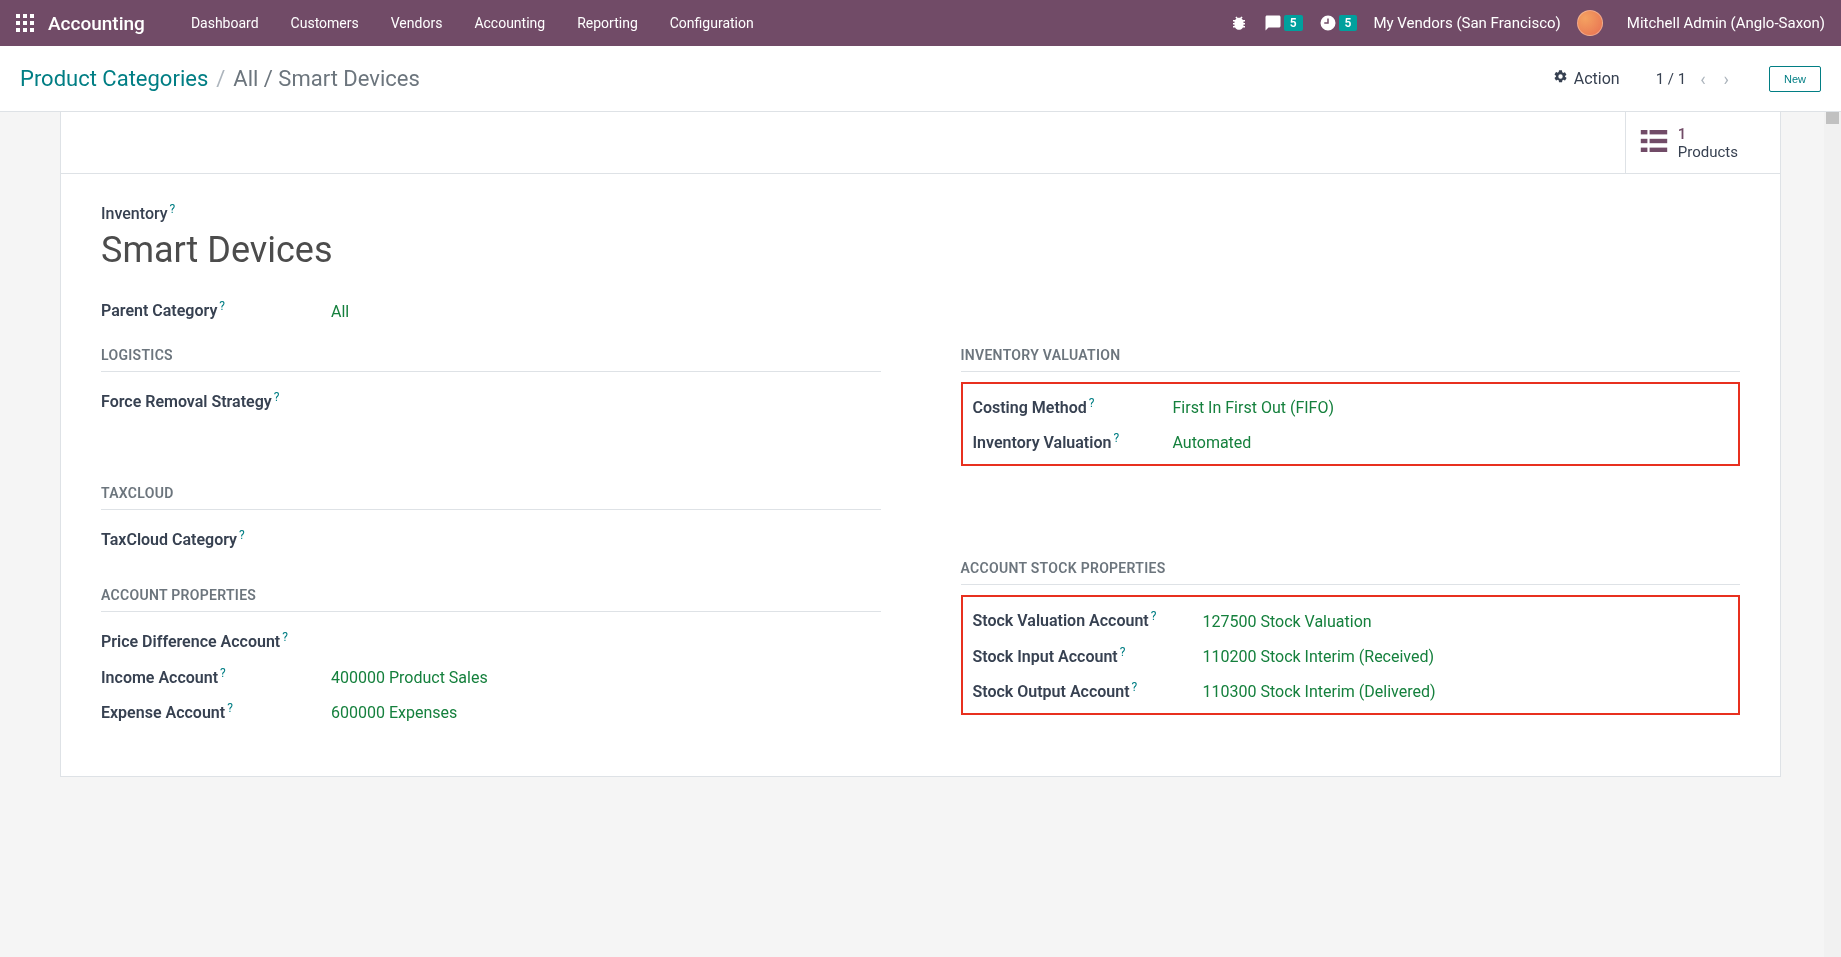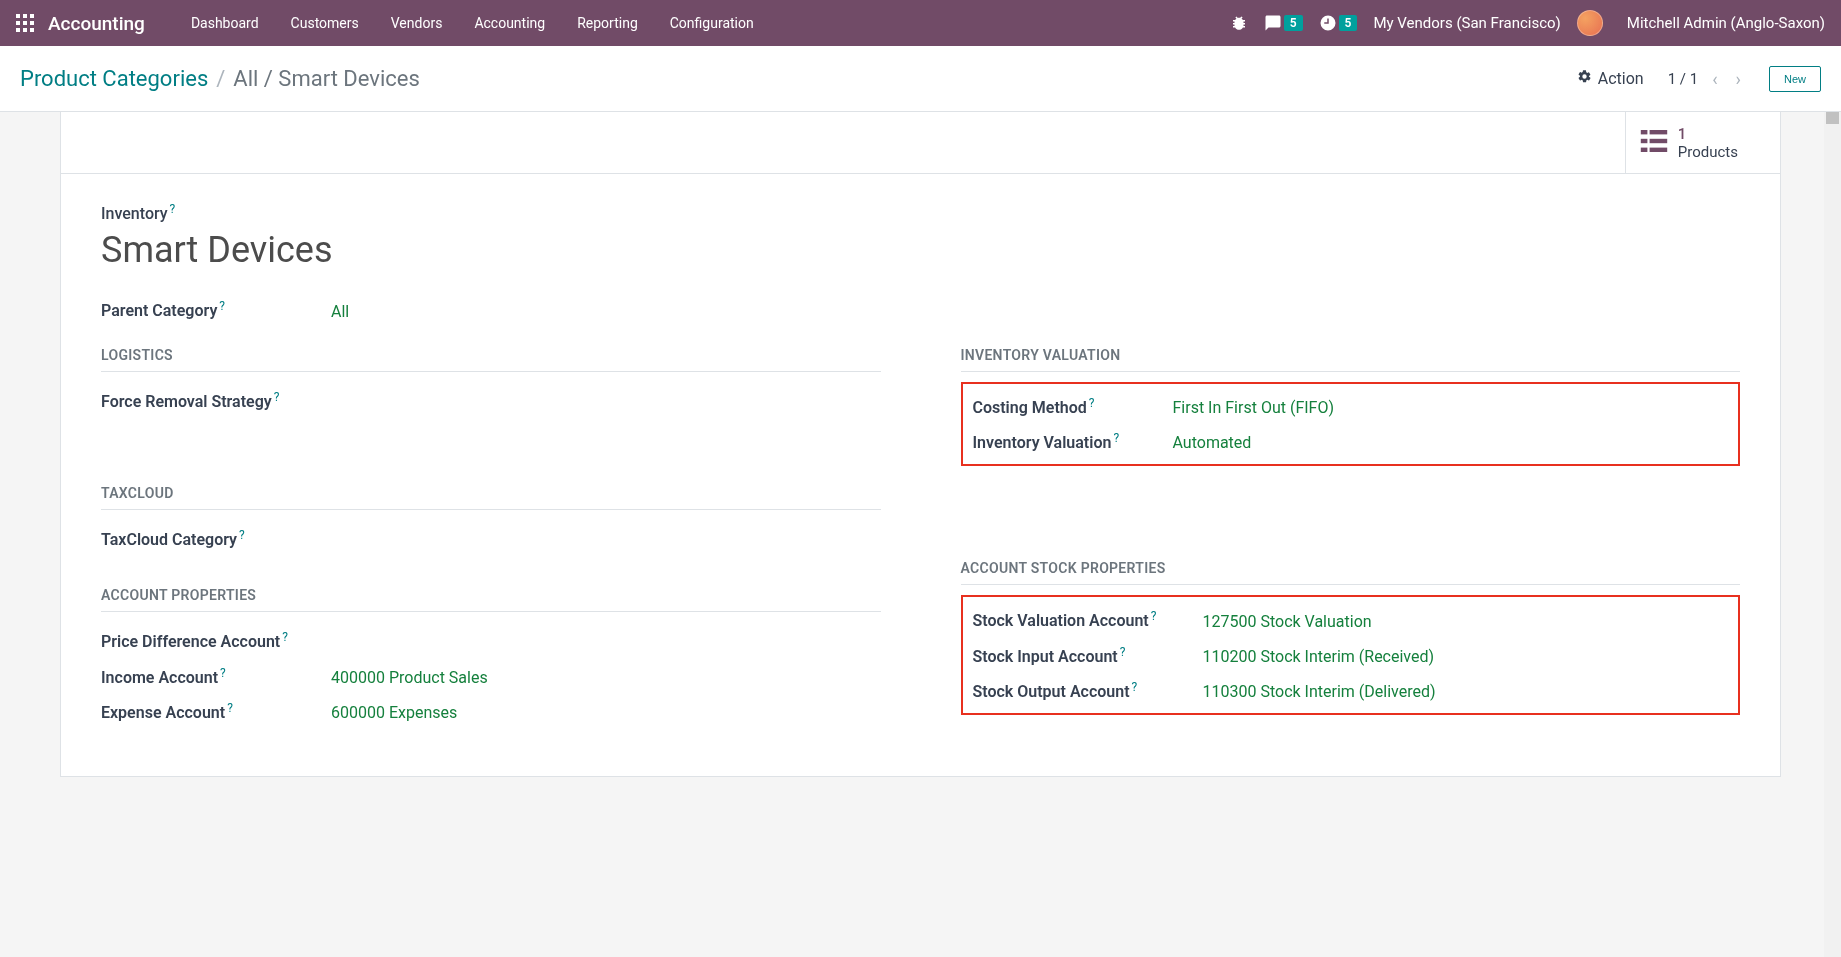--- a/index.html
+++ b/index.html
@@ -20,21 +20,21 @@
 .navbar .user { display: flex; align-items: center; gap: 24px; cursor: pointer; }
 .navbar .avatar { width: 26px; height: 26px; border-radius: 50%; background: radial-gradient(circle at 30% 30%, #f4a261, #e76f51); border: 1px solid rgba(255,255,255,.3); }
 .navbar .user-name { font-size: 15px; }
 
 
 .control-bar { background: white; height: 66px; display: flex; align-items: center; padding: 0 20px; border-bottom: 1px solid #dee2e6; }
 .breadcrumb { display: flex; align-items: center; font-size: 22px; gap: 8px; }
 .breadcrumb .bc-link { color: #017e84; cursor: pointer; }
 .breadcrumb .bc-sep { color: #adb5bd; }
 .breadcrumb .bc-current { color: #6c757d; }
-.control-bar .right { margin-left: auto; display: flex; align-items: center; gap: 24px; }
+.control-bar .right { margin-left: auto; display: flex; align-items: center; gap: 36px; }
 .control-bar .action-btn { display: flex; align-items: center; gap: 6px; color: #374151; font-size: 16px; cursor: pointer; }
 .control-bar .gear svg { width: 15px; height: 15px; fill: #374151; }
 .control-bar .pager { display: flex; align-items: center; gap: 10px; font-size: 15px; color: #374151; }
 .control-bar .pager .chev { color: #adb5bd; font-size: 18px; cursor: pointer; padding: 0 4px; }
 .control-bar .new-btn { border: 1px solid #017e84; color: #017e84; background: white; padding: 6px 14px; font-size: 11px; cursor: pointer; border-radius: 2px; }
 
 
 .main-wrap { padding: 0 60px; height: calc(957px - 46px - 66px); overflow: auto; }
 .sheet { background: white; border: 1px solid #dee2e6; border-top: none; position: relative; }
 .sheet-topbar { height: 62px; border-bottom: 1px solid #dee2e6; display: flex; justify-content: flex-end; align-items: center; padding-right: 28px; }

